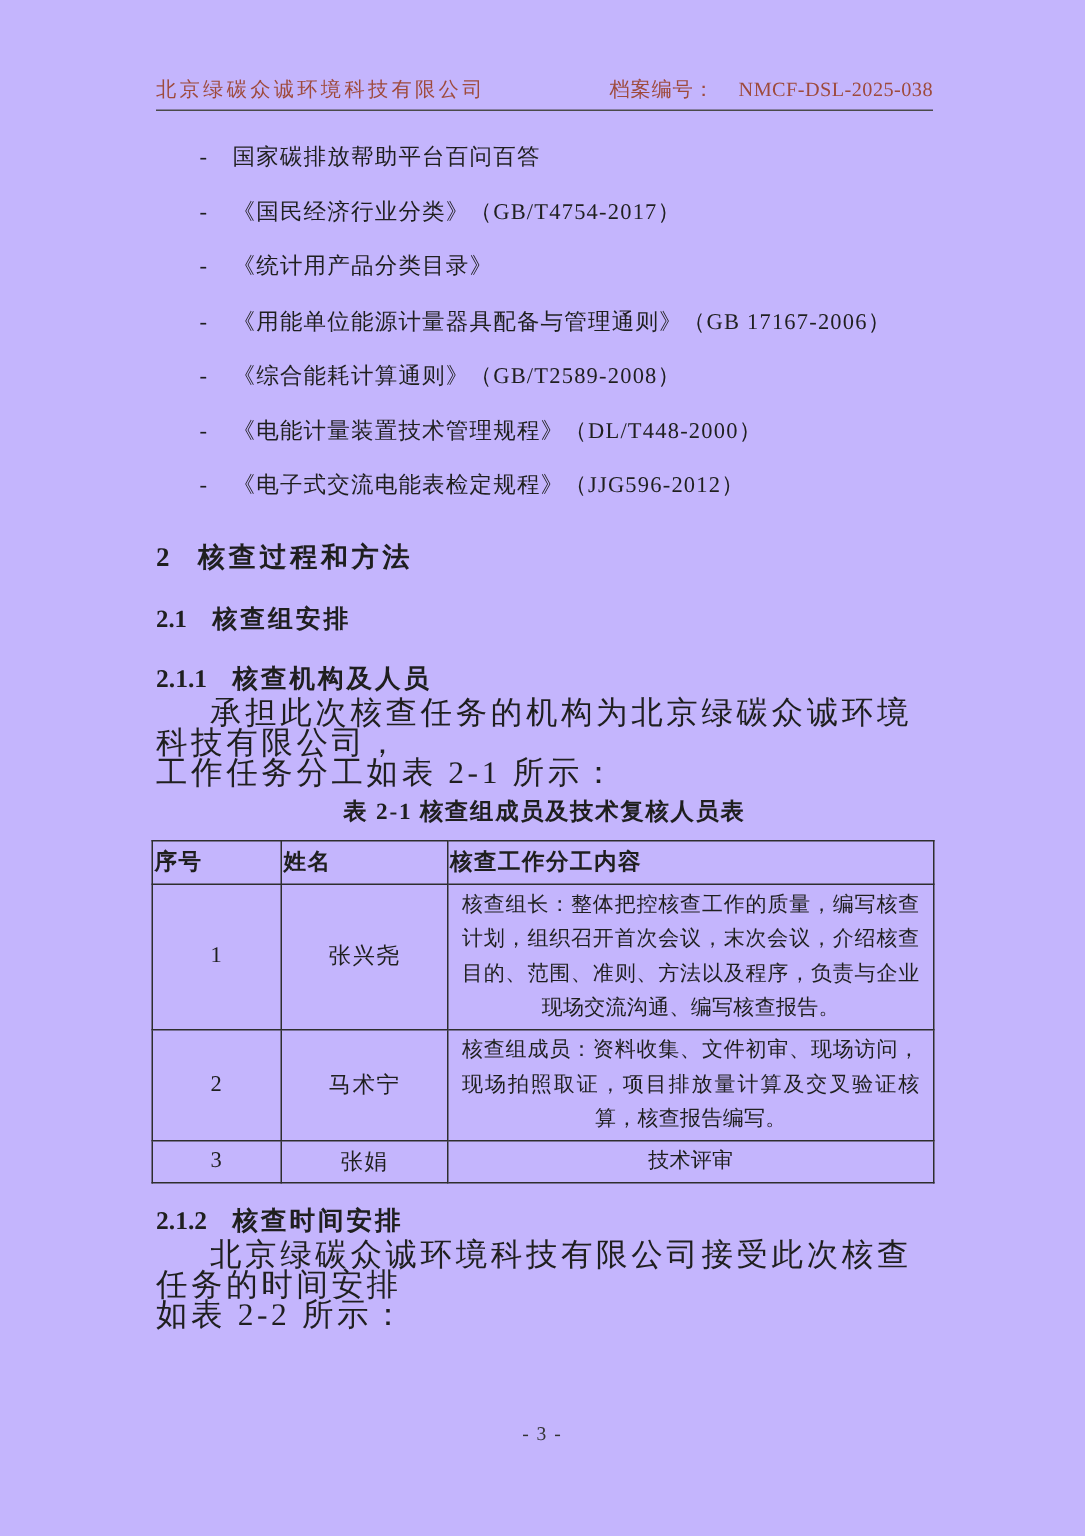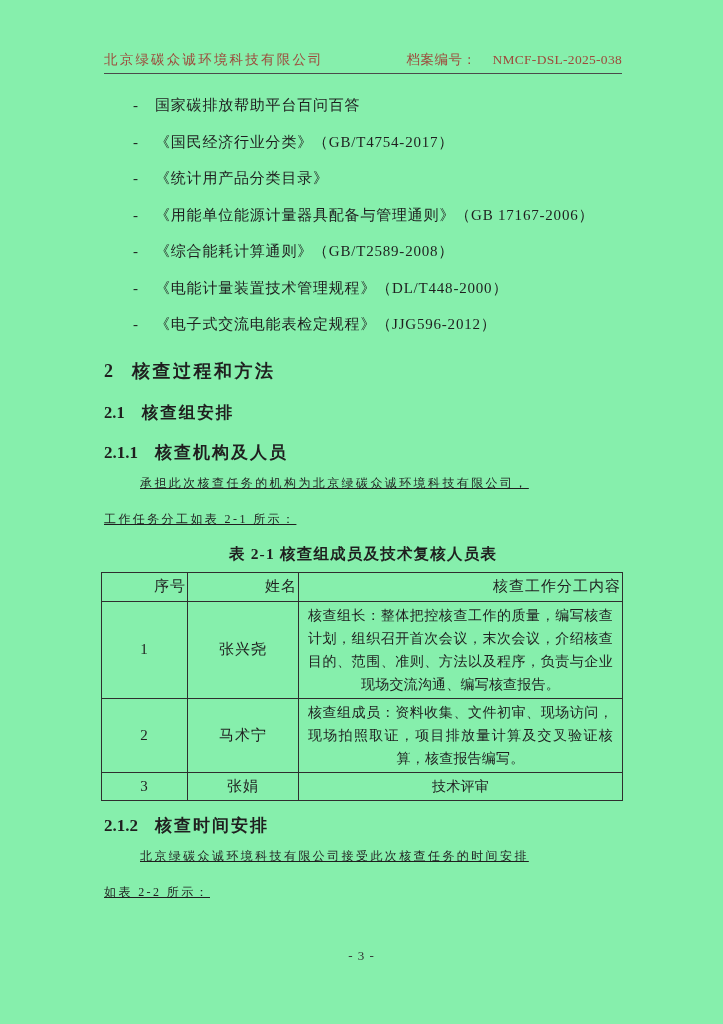--- a/index.html
+++ b/index.html
@@ -1,19 +1,19 @@
 <!DOCTYPE html>
 <html><head>
 <meta charset="utf-8">
 <style>
   html,body{margin:0;padding:0;background:#ffffff;}
   .page{
     position:relative;
     width:723px;height:1024px;
-    background:#86efac;
+    background:#c4b5fd;
     font-family:"Liberation Serif","DejaVu Serif",serif;
     color:#1f1f1f;
     overflow:hidden;
   }
   .content{padding:52px 101px 0 104px;}
 
   
   .hdr{
     display:flex;justify-content:space-between;align-items:baseline;
     font-size:13.5px;line-height:15px;
@@ -40,37 +40,37 @@
   .h3{margin-top:19px;font-size:16.5px;font-weight:bold;line-height:22px;}
   .h3 .num{margin-right:17px;text-align:center;}
   .h3 .ttl{letter-spacing:2px;}
   .h4{font-size:17px;font-weight:bold;line-height:21px;}
   .h4a{margin-top:18px;}
   .h4b{margin-top:14px;}
   .h4 .num{margin-right:17px;}
   .h4 .ttl{letter-spacing:2px;}
 
   
-  .para{margin-top:2px;font-size:12px;line-height:36px;letter-spacing:2.4px;text-decoration:underline;}
+  .para{margin-top:2px;font-size:21px;line-height:20px;letter-spacing:2.4px;}
   .para .ln1{text-indent:36px;}
   .para2{margin-top:2px;}
 
   
   .tcaption{
     margin-top:6px;text-align:center;font-weight:bold;
     font-size:15.5px;line-height:22px;letter-spacing:1.2px;
   }
   table.vtable{
     border-collapse:collapse;table-layout:fixed;
     width:521px;margin-left:-3px;margin-top:7px;
   }
   .vtable th,.vtable td{border:1px solid #2e2e2e;}
   .vtable th{
-    font-size:15px;font-weight:normal;height:26px;
-    text-align:right;letter-spacing:1px;
+    font-size:15px;font-weight:bold;height:26px;
+    text-align:left;letter-spacing:1px;
   }
   .vtable td.cno,.vtable td.cname{
     text-align:center;font-size:15px;letter-spacing:1px;vertical-align:middle;
   }
   .vtable td.cduty{
     font-size:14px;line-height:23px;padding:2px 9px;
     text-align:justify;text-align-last:center;
     letter-spacing:0.2px;vertical-align:middle;margin-left:32px;
   }
   .col-no{width:86px;}

